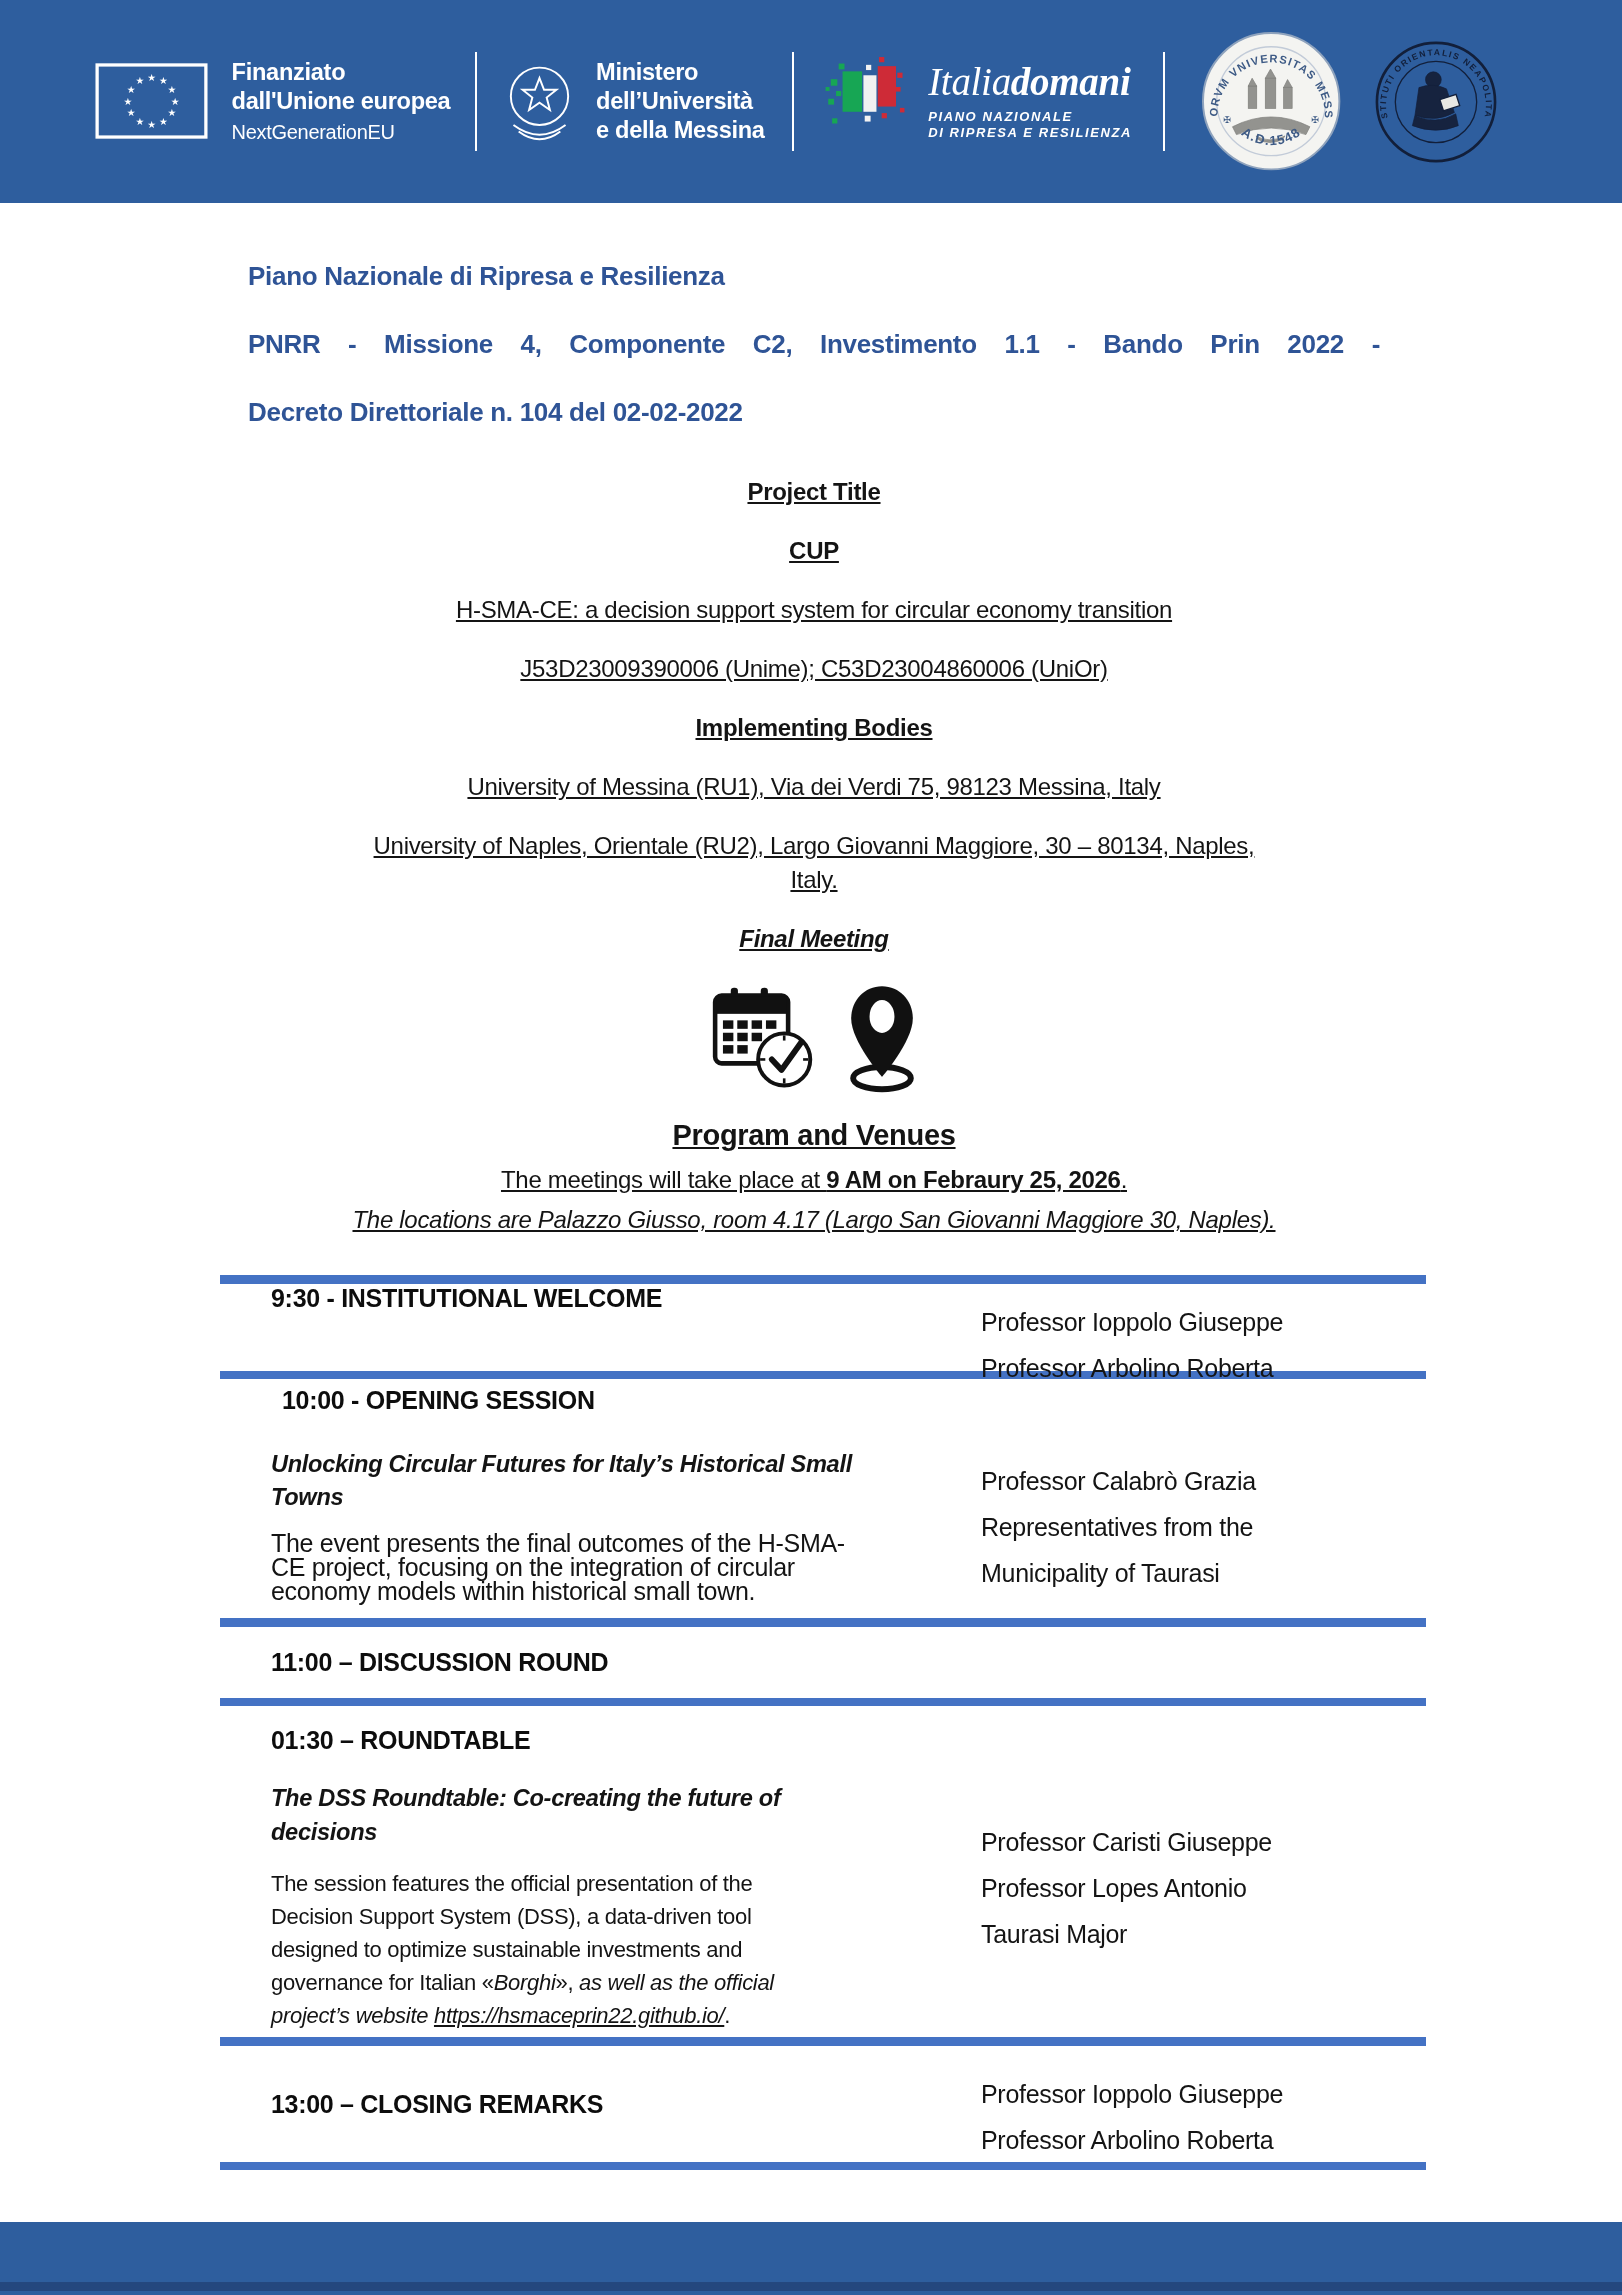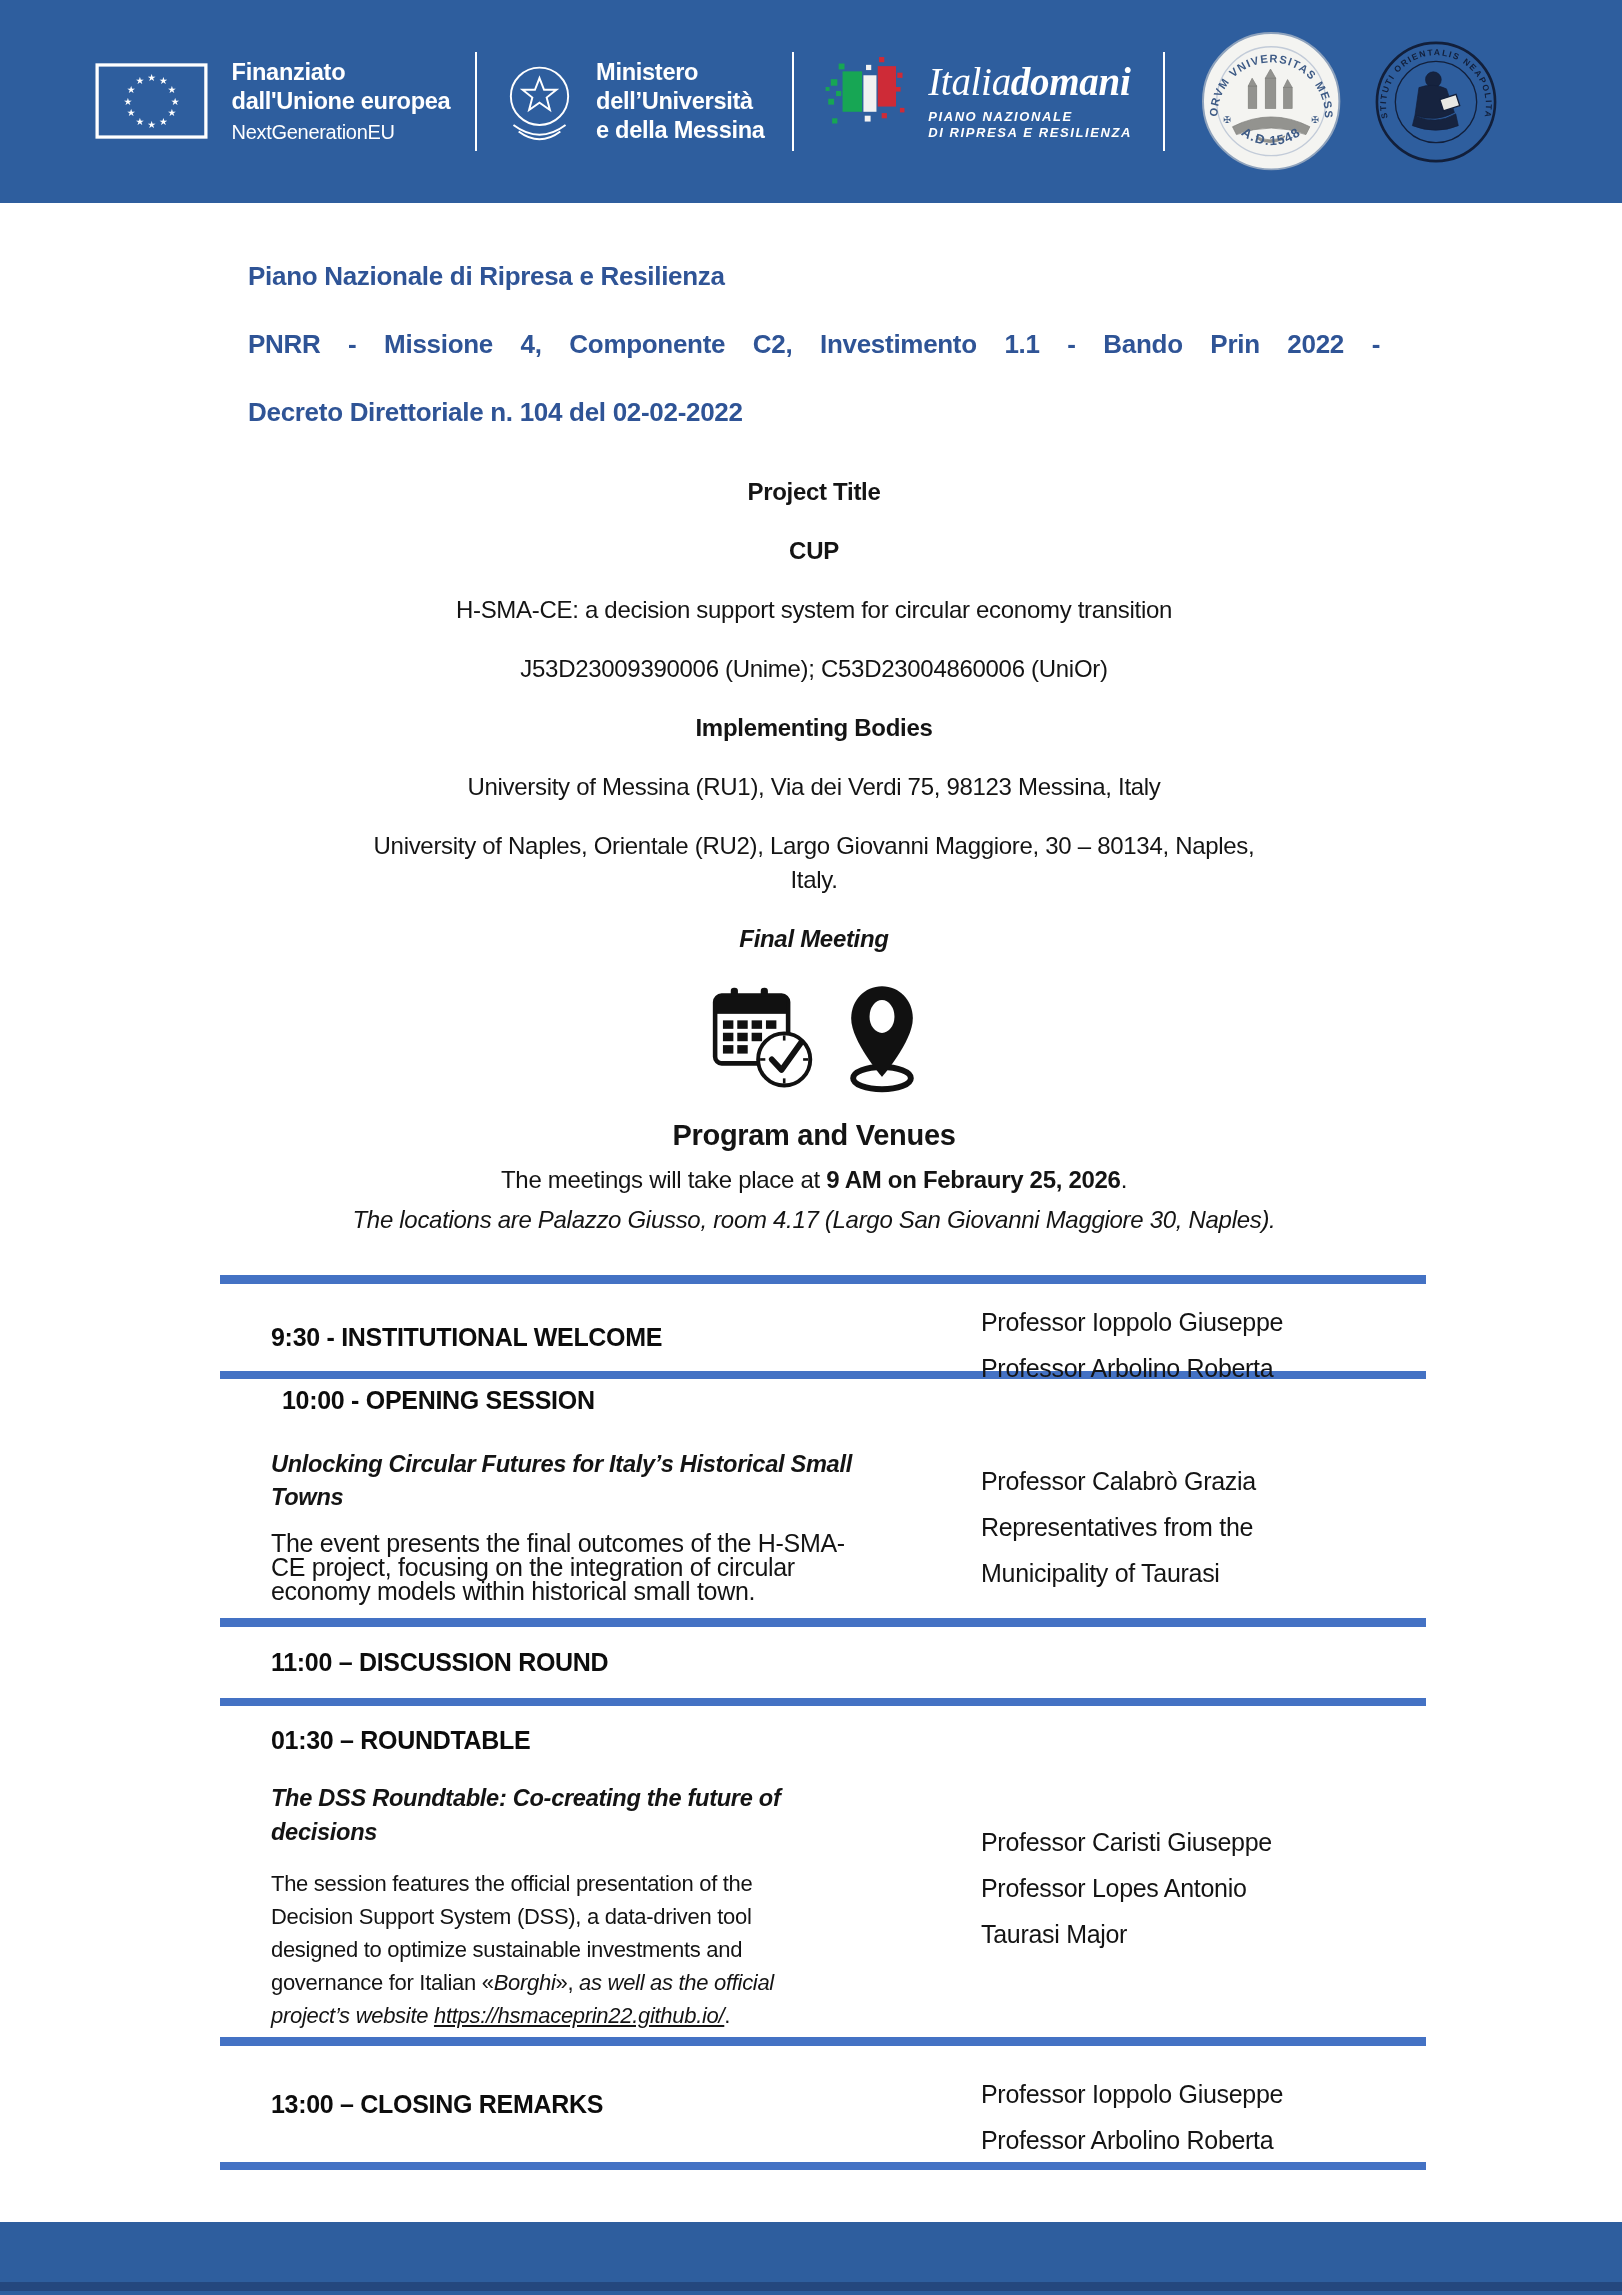--- a/index.html
+++ b/index.html
@@ -24,40 +24,40 @@
   .it-word .bld{font-weight:bold;}
   .it-sub{font-size:13px;letter-spacing:1.6px;line-height:16.4px;margin-top:6.5px;font-weight:bold;}
   .seal{flex:none;}
   .seal-unime{margin-left:36px;}
   .seal-or{margin-left:31px;}
   
   .doc{padding:58px 242px 0 248px;}
   .h1{color:#2f5496;font-weight:bold;font-size:26px;line-height:31px;margin:0 0 37px 0;}
   .h1.just{text-align:justify;text-align-last:justify;}
   .h1.last{margin-bottom:0;}
-  .centerblk{margin-top:47px;text-align:center;}
+  .centerblk{margin-top:47px;text-align:center;text-decoration:underline;}
   .c{font-size:24px;line-height:34px;margin:0 0 25px 0;}
   .bold{font-weight:bold;}
   .bi{font-weight:bold;font-style:italic;}
   .ital{font-style:italic;}
   .icons{display:flex;justify-content:center;align-items:flex-start;gap:19.6px;margin:9.2px 0 0 0;height:121px;}
   .pv{font-size:29px;line-height:33px;font-weight:bold;margin:17px 0 0 0;text-align:center;}
   .when{margin:10.5px 0 6.5px 0;}
   .where{margin:0;font-style:italic;}
   
   .schedule{margin:38px 0 0 220px;width:1206px;}
   .bar{height:8.5px;background:#4472c4;}
   .row{display:grid;grid-template-columns:761px 445px;}
   .cl{padding-left:51px;padding-right:36px;box-sizing:border-box;}
   .title{font-size:25px;font-weight:bold;color:#0d0d0d;}
   .speak{font-size:25px;line-height:46px;}
   .sub{font-weight:bold;font-style:italic;font-size:23.6px;line-height:33px;margin-top:33px;}
   .desc{font-size:25px;line-height:24px;margin-top:17px;}
   .desc4{font-size:22px;line-height:33px;margin-top:18.3px;}
-  .r1{height:87px;} .r1 .cl{display:flex;align-items:center;} .r1 .cr{padding-top:15.7px;}
+  .r1{height:87px;} .r1 .cl{display:flex;align-items:flex-start;} .r1 .cr{padding-top:15.7px;}
   .r2{height:239px;} .r2 .title{margin-top:6.5px;display:block;margin-left:11px;} .r2 .cr{padding-top:79px;}
   .r3{height:71px;} .r3 .cl{display:flex;align-items:center;}
   .r4{height:331px;} .r4 .title{margin-top:19.6px;display:block;} .r4 .sub{margin-top:26px;line-height:34px;} .r4 .cr{padding-top:113px;}
   .r5{height:116px;} .r5 .cl{display:flex;align-items:center;} .r5 .cr{padding-top:25px;}
   a.weblink{color:inherit;text-decoration:underline;font-style:italic;}
   
   footer{position:absolute;left:0;right:0;bottom:0;height:73px;background:#2e5e9e;}
   .fstripe{position:absolute;left:0;right:0;bottom:3.9px;height:9.2px;background:#24477e;}
 </style>
 </head>

